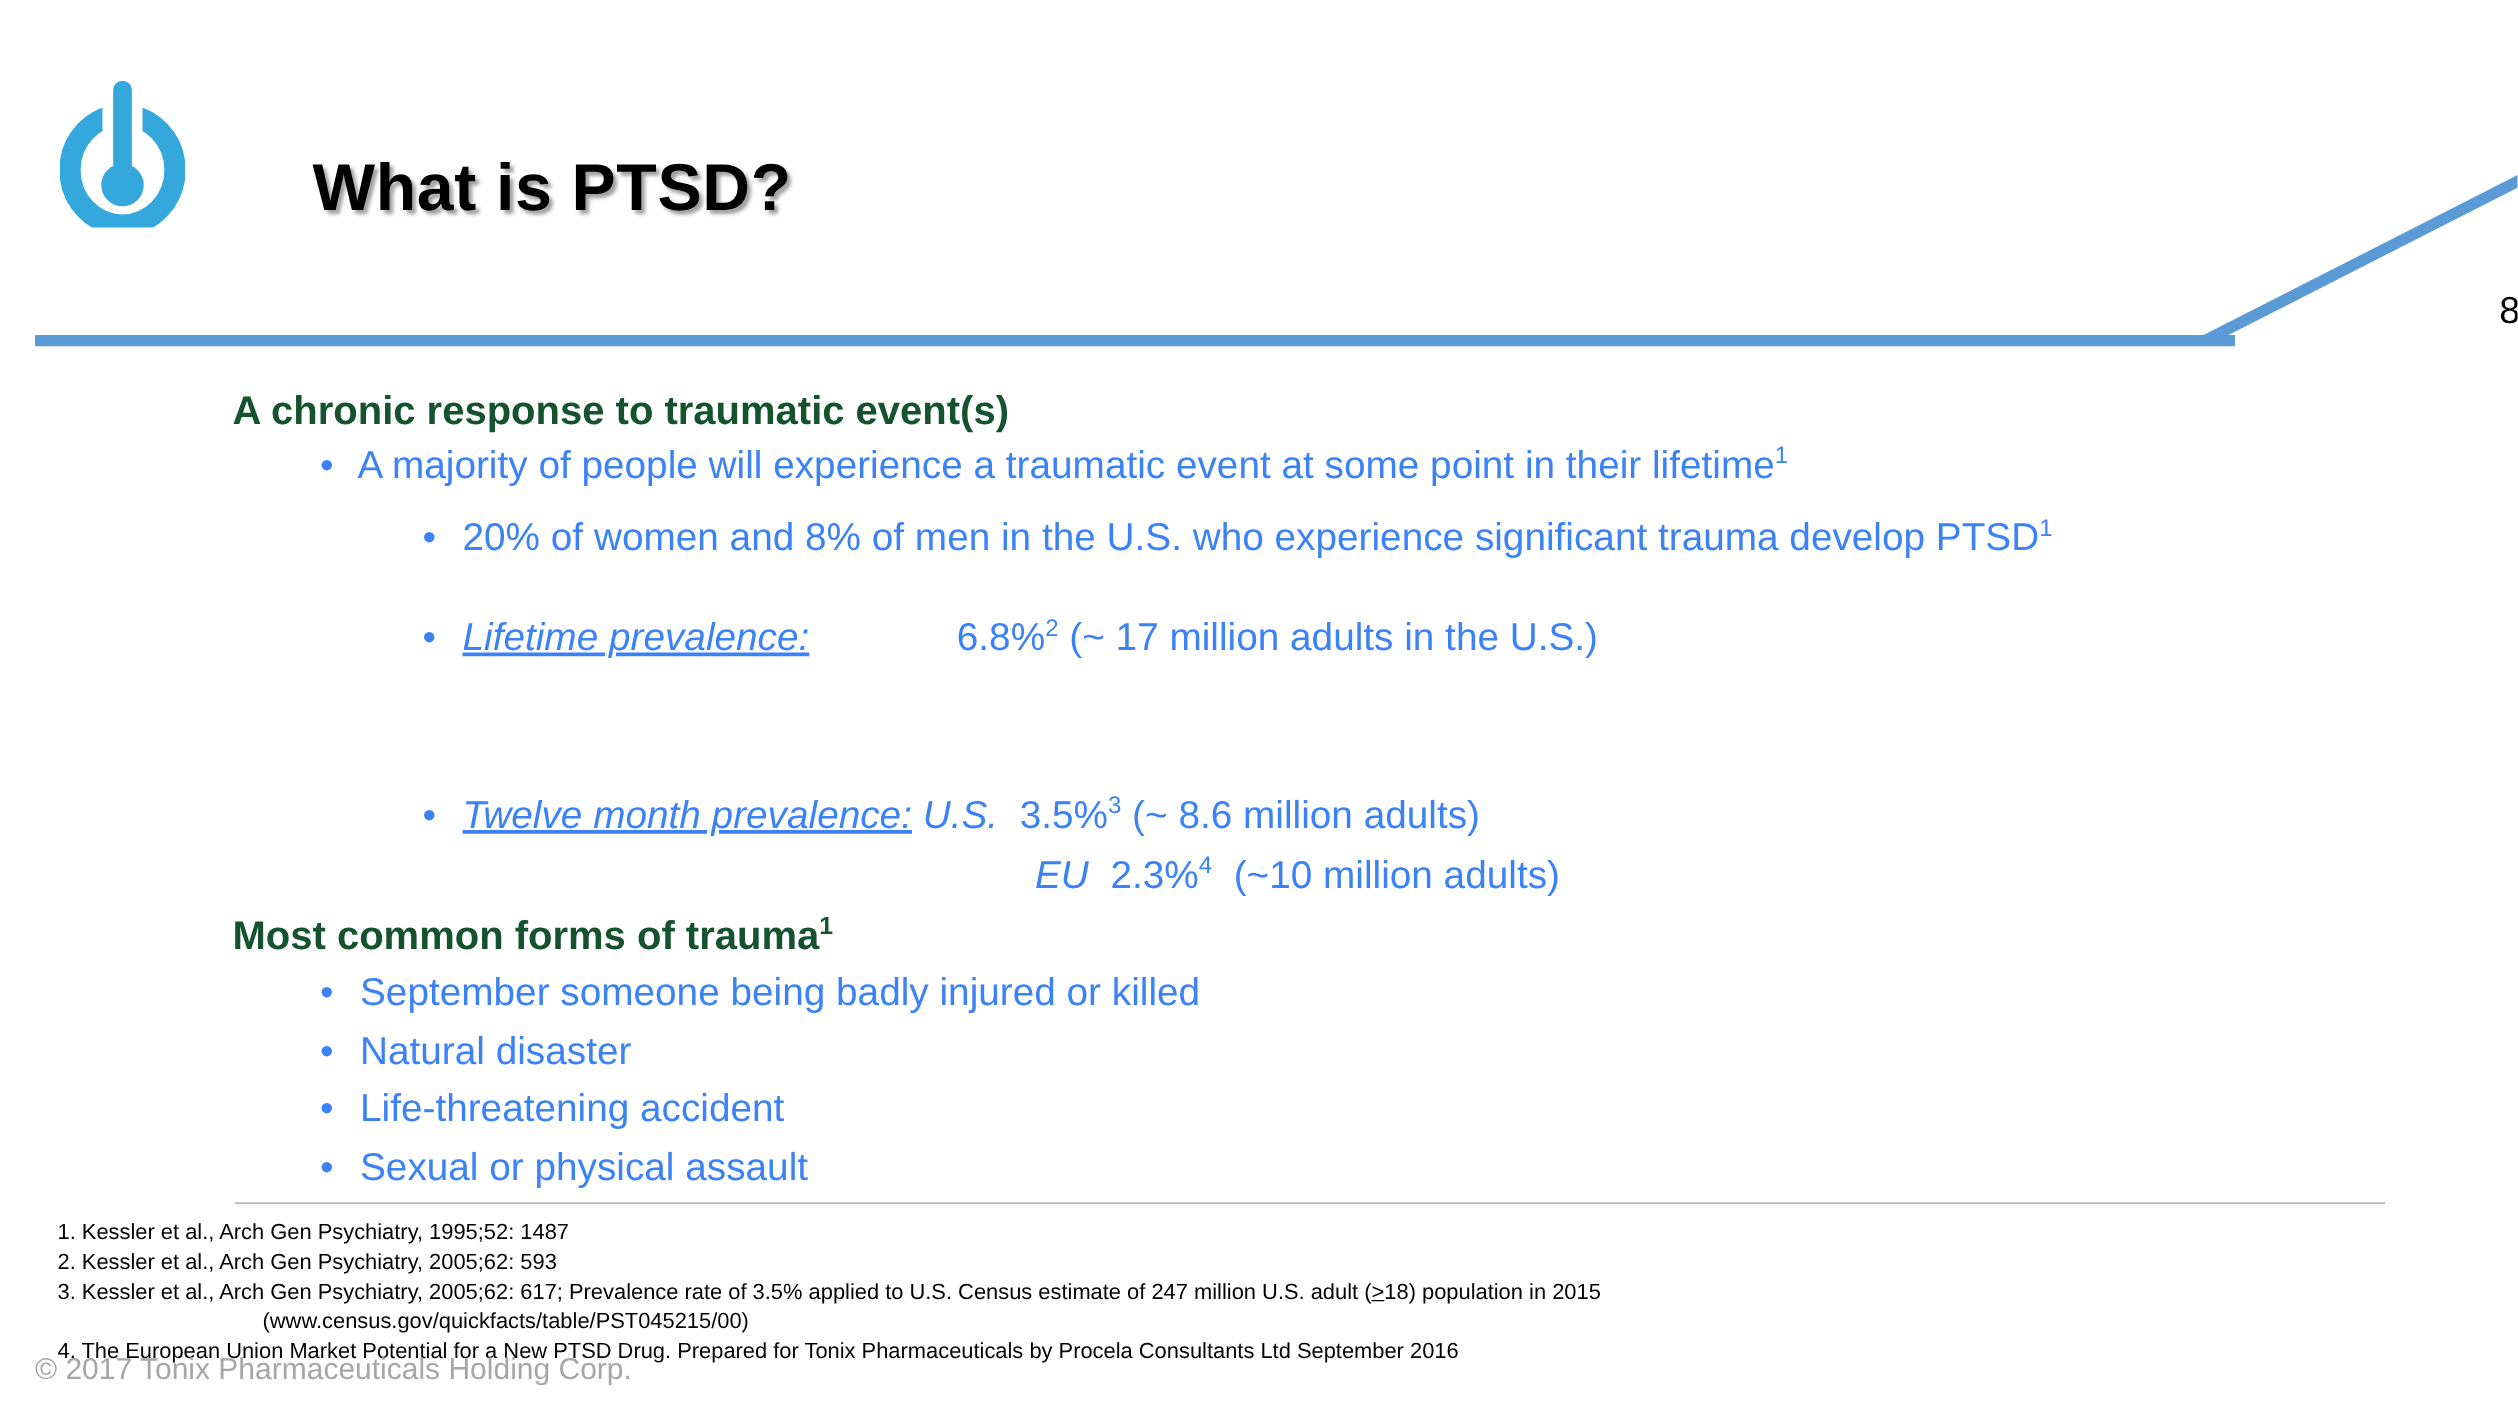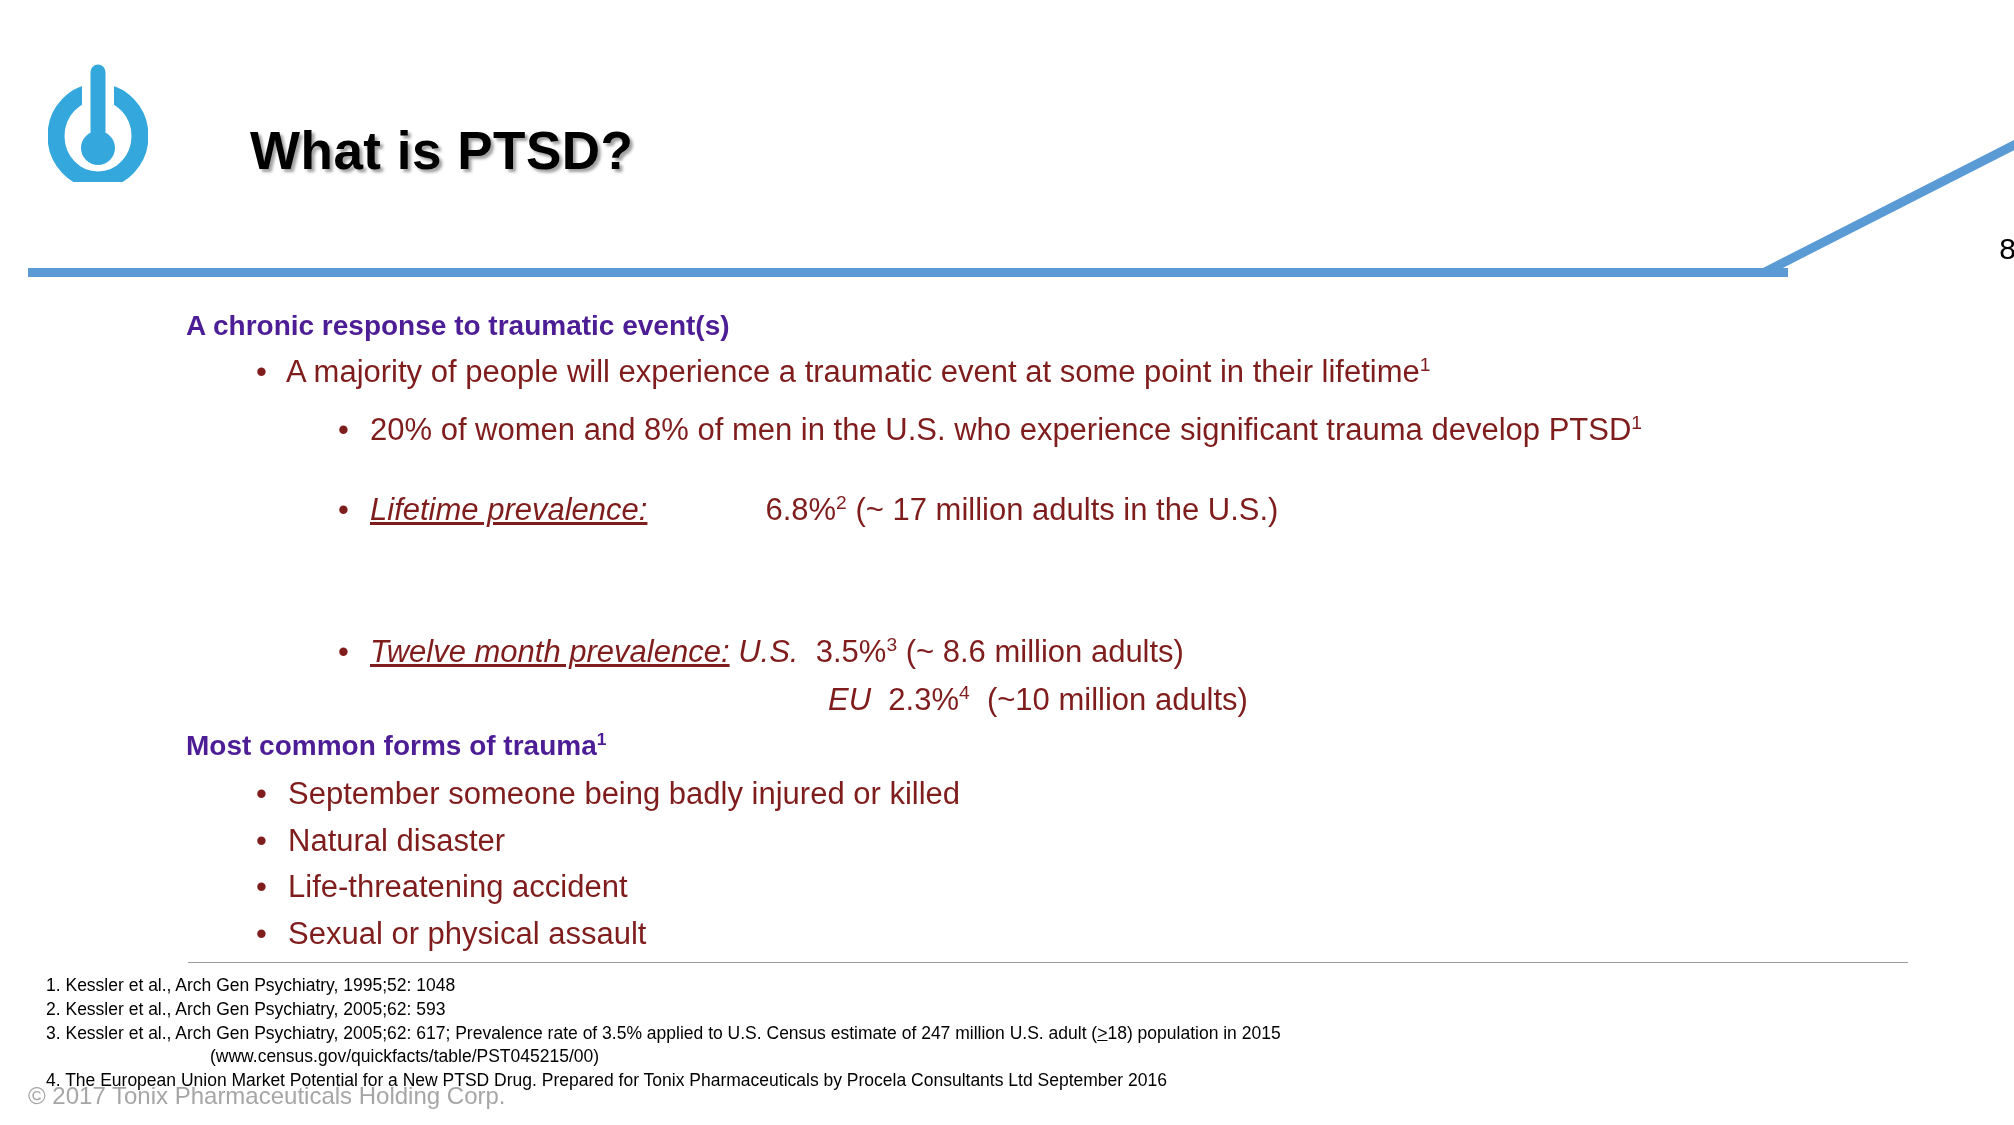--- a/index.html
+++ b/index.html
@@ -46,29 +46,29 @@
   #pagenum{
     position:absolute;
     right:26px; top:232px;
     font-size:30px;
     color:#000000;
   }
 
   
   .sec-head{
     position:absolute;
-    font-size:28px;
+    font-size:32px;
     font-weight:bold;
-    color:#4c1d95;
+    color:#14532d;
     white-space:nowrap;
   }
   .line{
     position:absolute;
     font-size:31px;
-    color:#7f1d1d;
+    color:#3b82f6;
     white-space:nowrap;
     line-height:1.05;
   }
   .bul{ display:inline-block; width:30px; }
   .bul2{ display:inline-block; width:32px; }
   sup{ font-size:0.62em; vertical-align:super; line-height:0; }
   .iu{ font-style:italic; text-decoration:underline; }
   .it{ font-style:italic; }
 
   #blk-chronic      { left:158px; top:310px; }
@@ -171,21 +171,21 @@
   </div>
   <div class="line" id="l-life">
     <span class="bul2">•</span><span>Life-threatening accident</span>
   </div>
   <div class="line" id="l-sexual">
     <span class="bul2">•</span><span>Sexual or physical assault</span>
   </div>
 
   <div id="fn-rule"></div>
   <div id="footnotes">
-    <div>1. Kessler et al., Arch Gen Psychiatry, 1995;52: 1048</div>
+    <div>1. Kessler et al., Arch Gen Psychiatry, 1995;52: 1487</div>
     <div>2. Kessler et al., Arch Gen Psychiatry, 2005;62: 593</div>
     <div><span>3. Kessler et al., Arch Gen Psychiatry, 2005;62: 617; Prevalence rate of 3.5% applied to U.S. Census estimate of 247 million U.S. adult (</span><span class="ge">&gt;</span><span>18) population in 2015</span></div>
     <div class="fn-indent">(www.census.gov/quickfacts/table/PST045215/00)</div>
     <div>4. The European Union Market Potential for a New PTSD Drug. Prepared for Tonix Pharmaceuticals by Procela Consultants Ltd  September 2016</div>
   </div>
 
   <div id="copyright">© 2017 Tonix Pharmaceuticals Holding Corp.</div>
 
 </div>
 

